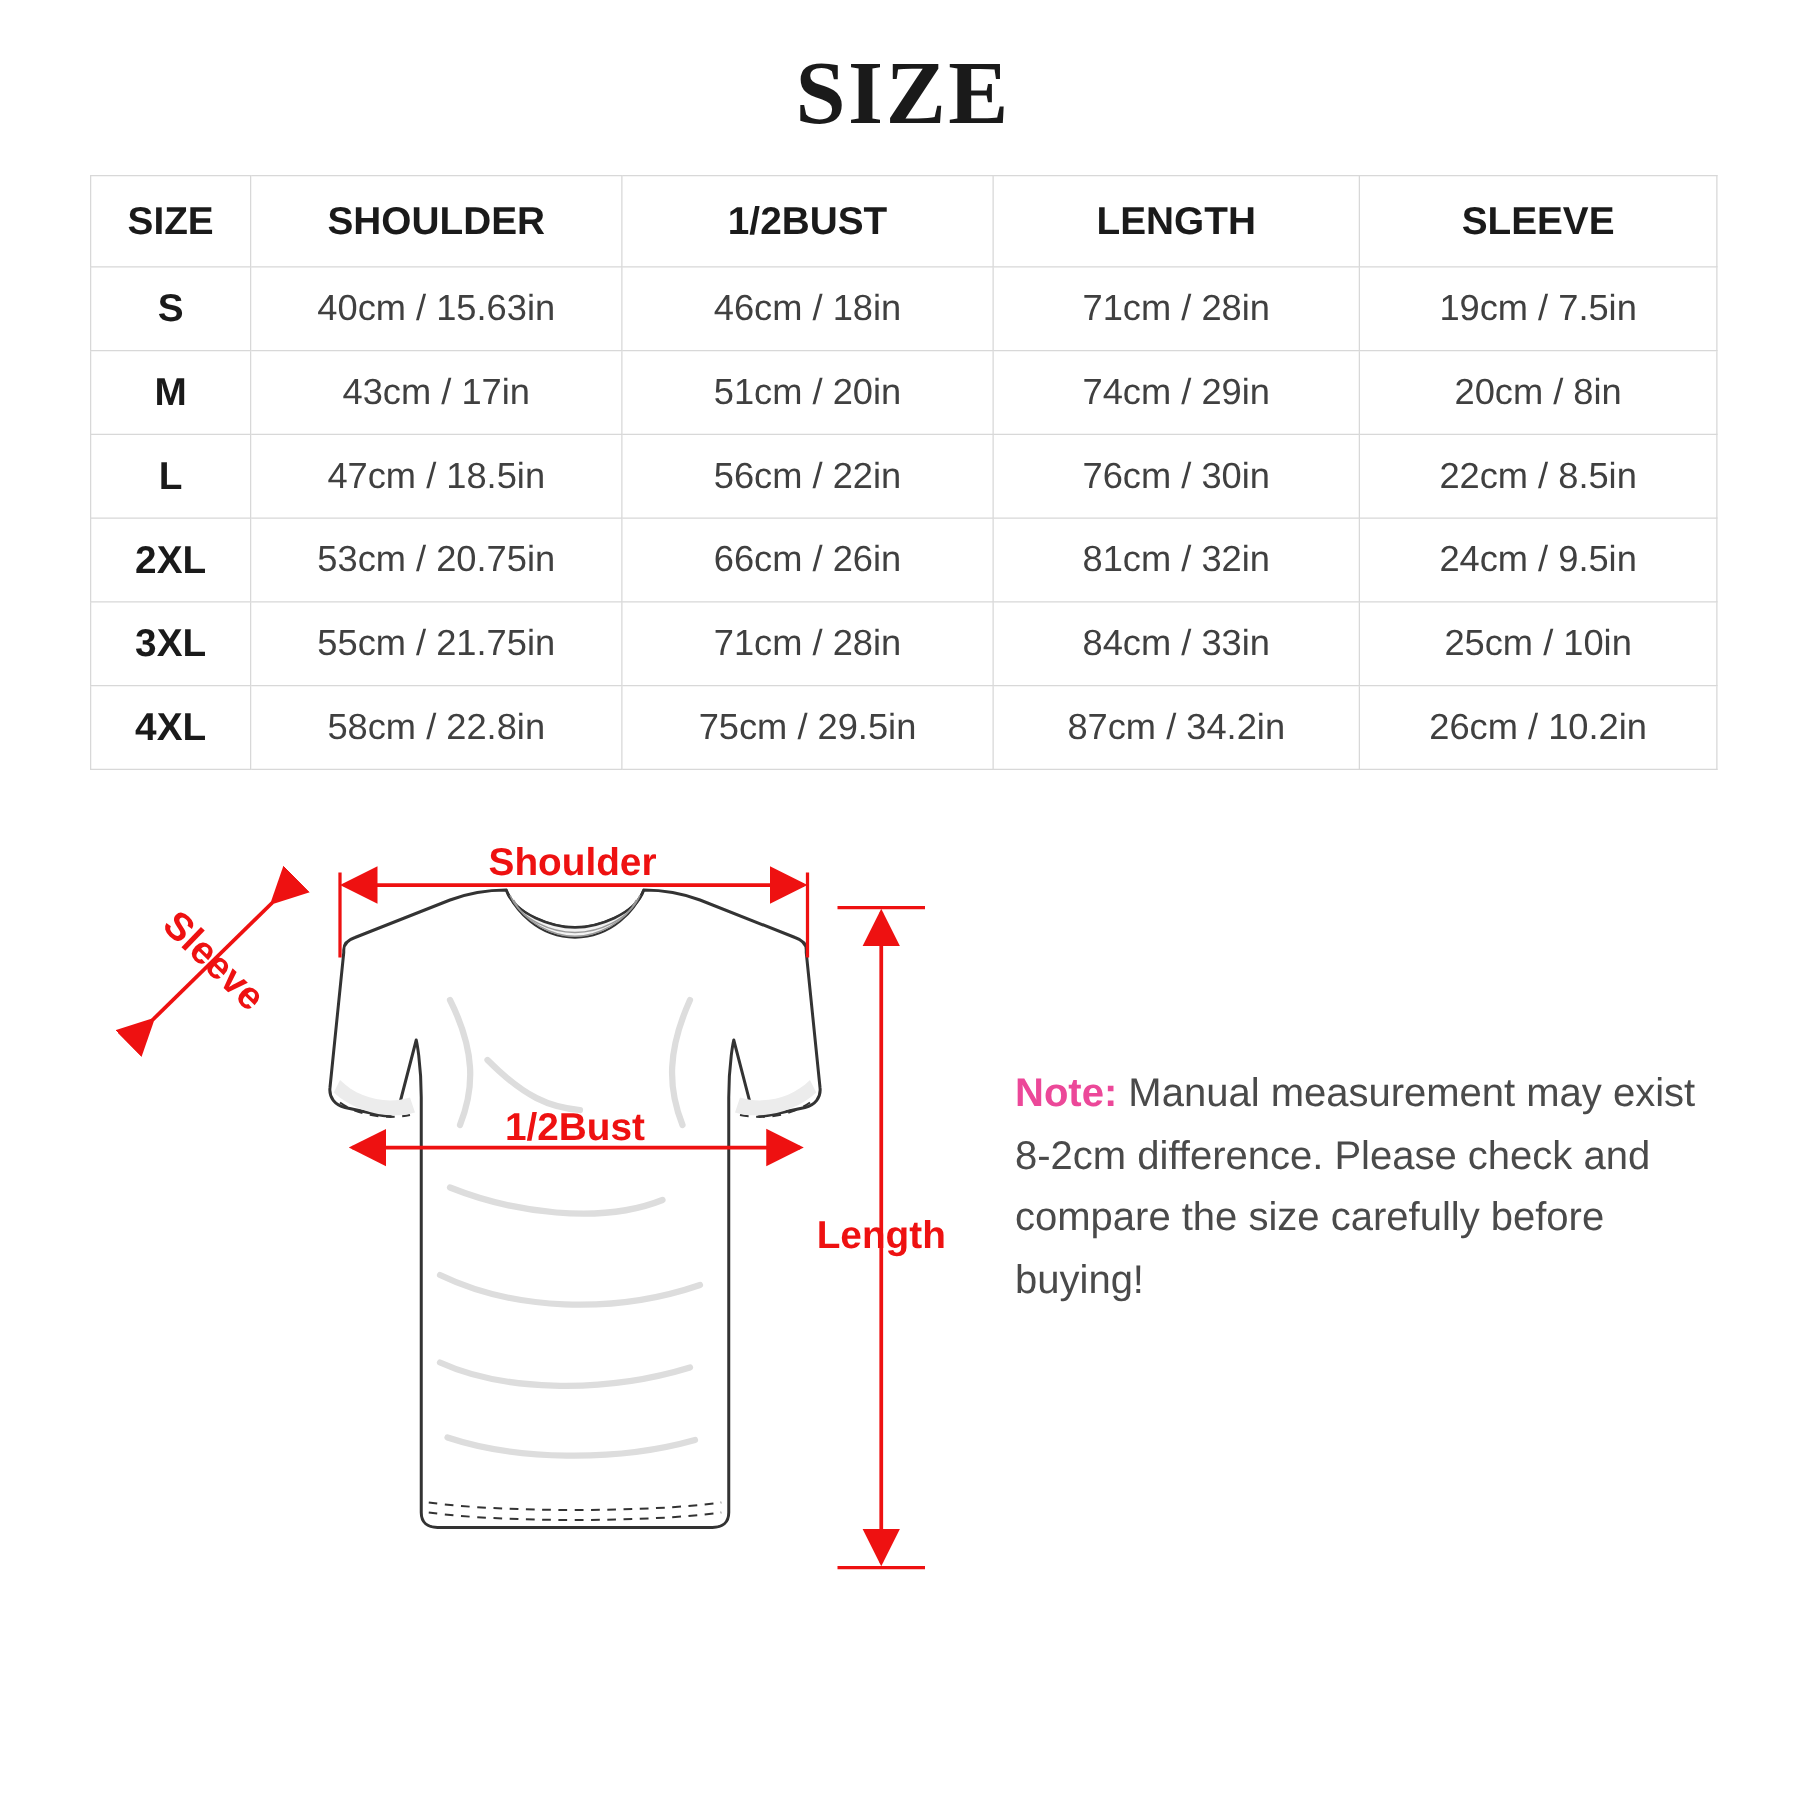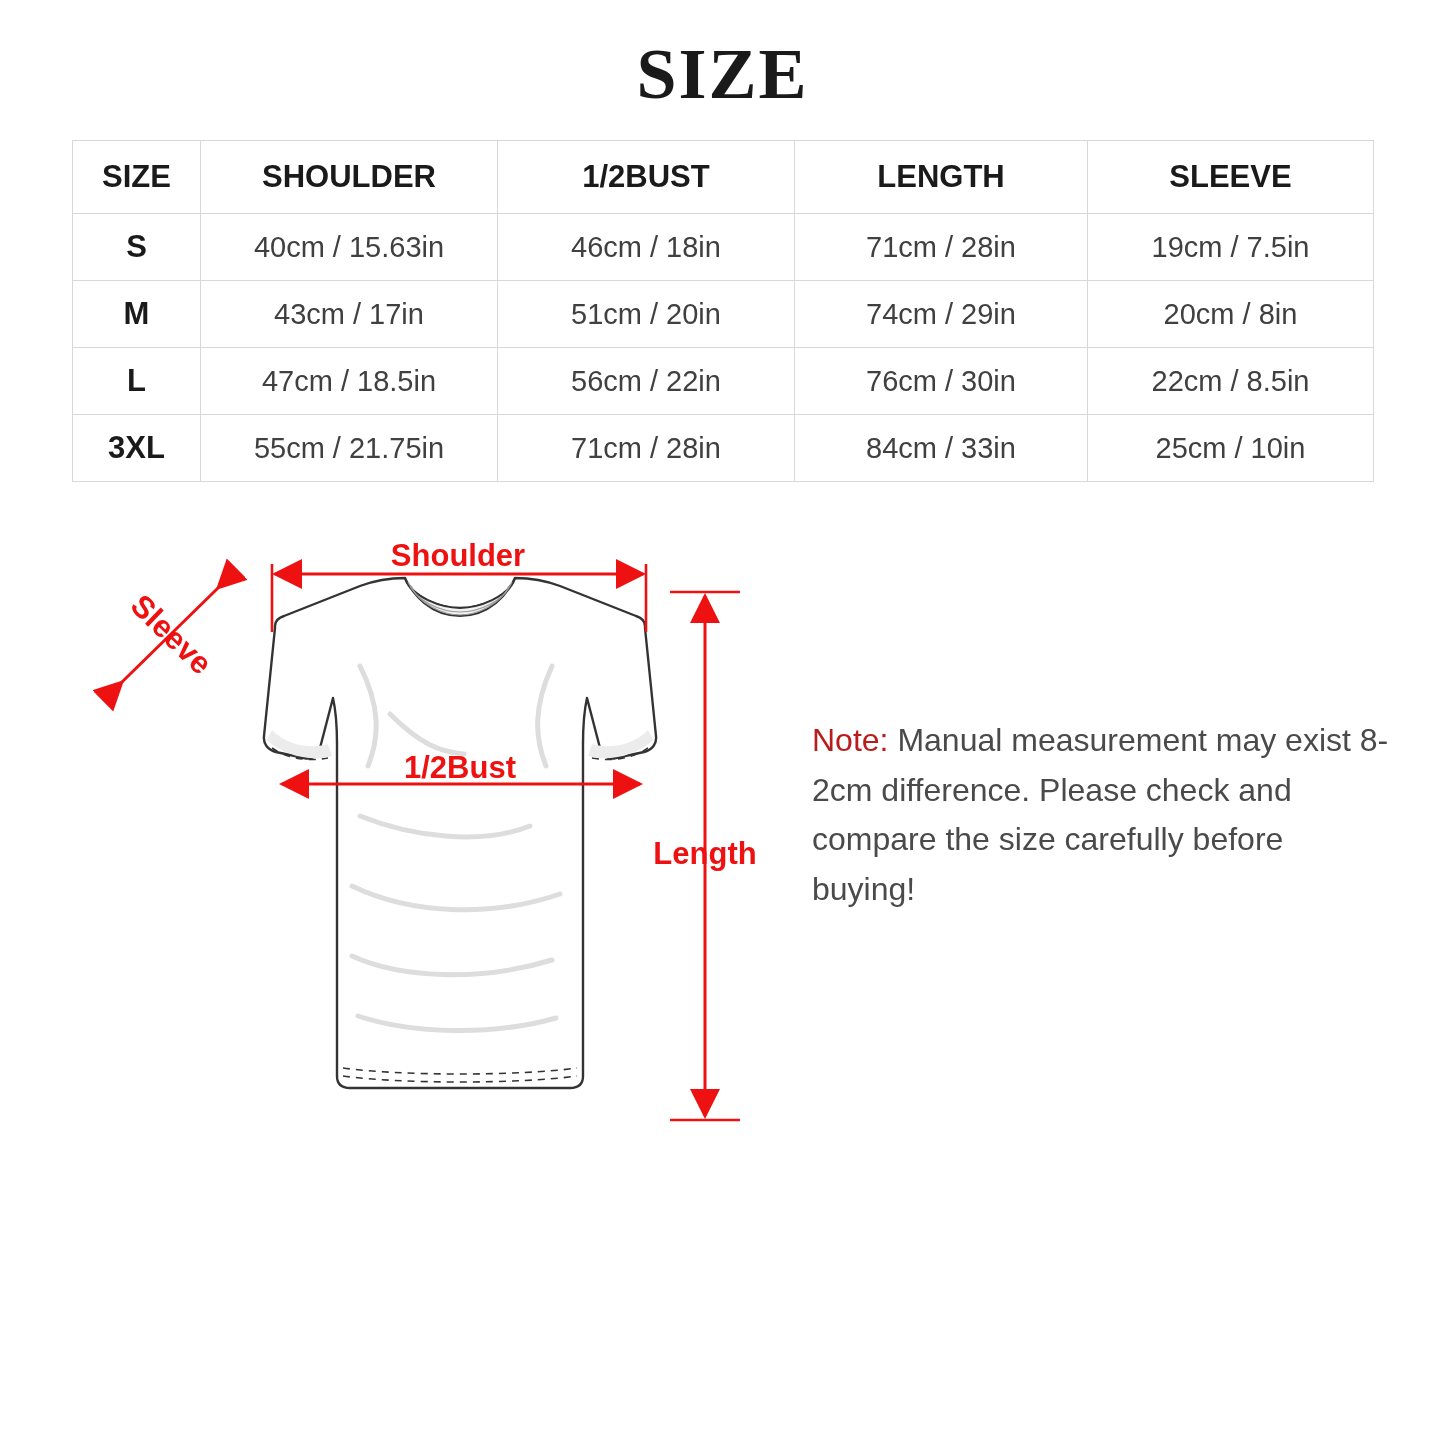--- a/index.html
+++ b/index.html
@@ -79,22 +79,22 @@
   .note {
     position: absolute;
     left: 812px;
     top: 200px;
     width: 580px;
     font-size: 32px;
     line-height: 1.55;
     color: #4a4a4a;
   }
   .note b {
-    color: #b91c1c;
-    font-weight: normal;
+    color: #ec4899;
+    font-weight: bold;
   }
 </style>
 </head>
 <body>
 
 <div class="title">SIZE</div>
 
 <div class="table-wrap">
   <table class="size-table">
     <colgroup>
@@ -129,25 +129,39 @@
         <td>20cm / 8in</td>
       </tr>
       <tr>
         <td class="size-cell">L</td>
         <td>47cm / 18.5in</td>
         <td>56cm / 22in</td>
         <td>76cm / 30in</td>
         <td>22cm / 8.5in</td>
       </tr>
       <tr>
+        <td class="size-cell">2XL</td>
+        <td>53cm / 20.75in</td>
+        <td>66cm / 26in</td>
+        <td>81cm / 32in</td>
+        <td>24cm / 9.5in</td>
+      </tr>
+      <tr>
         <td class="size-cell">3XL</td>
         <td>55cm / 21.75in</td>
         <td>71cm / 28in</td>
         <td>84cm / 33in</td>
         <td>25cm / 10in</td>
+      </tr>
+      <tr>
+        <td class="size-cell">4XL</td>
+        <td>58cm / 22.8in</td>
+        <td>75cm / 29.5in</td>
+        <td>87cm / 34.2in</td>
+        <td>26cm / 10.2in</td>
       </tr>
     </tbody>
   </table>
 </div>
 
 <div class="lower">
 
   <svg class="diagram" viewBox="0 0 740 640">
     <defs>
       <marker id="arrR" markerWidth="11" markerHeight="11" refX="9" refY="5.5" orient="auto">

